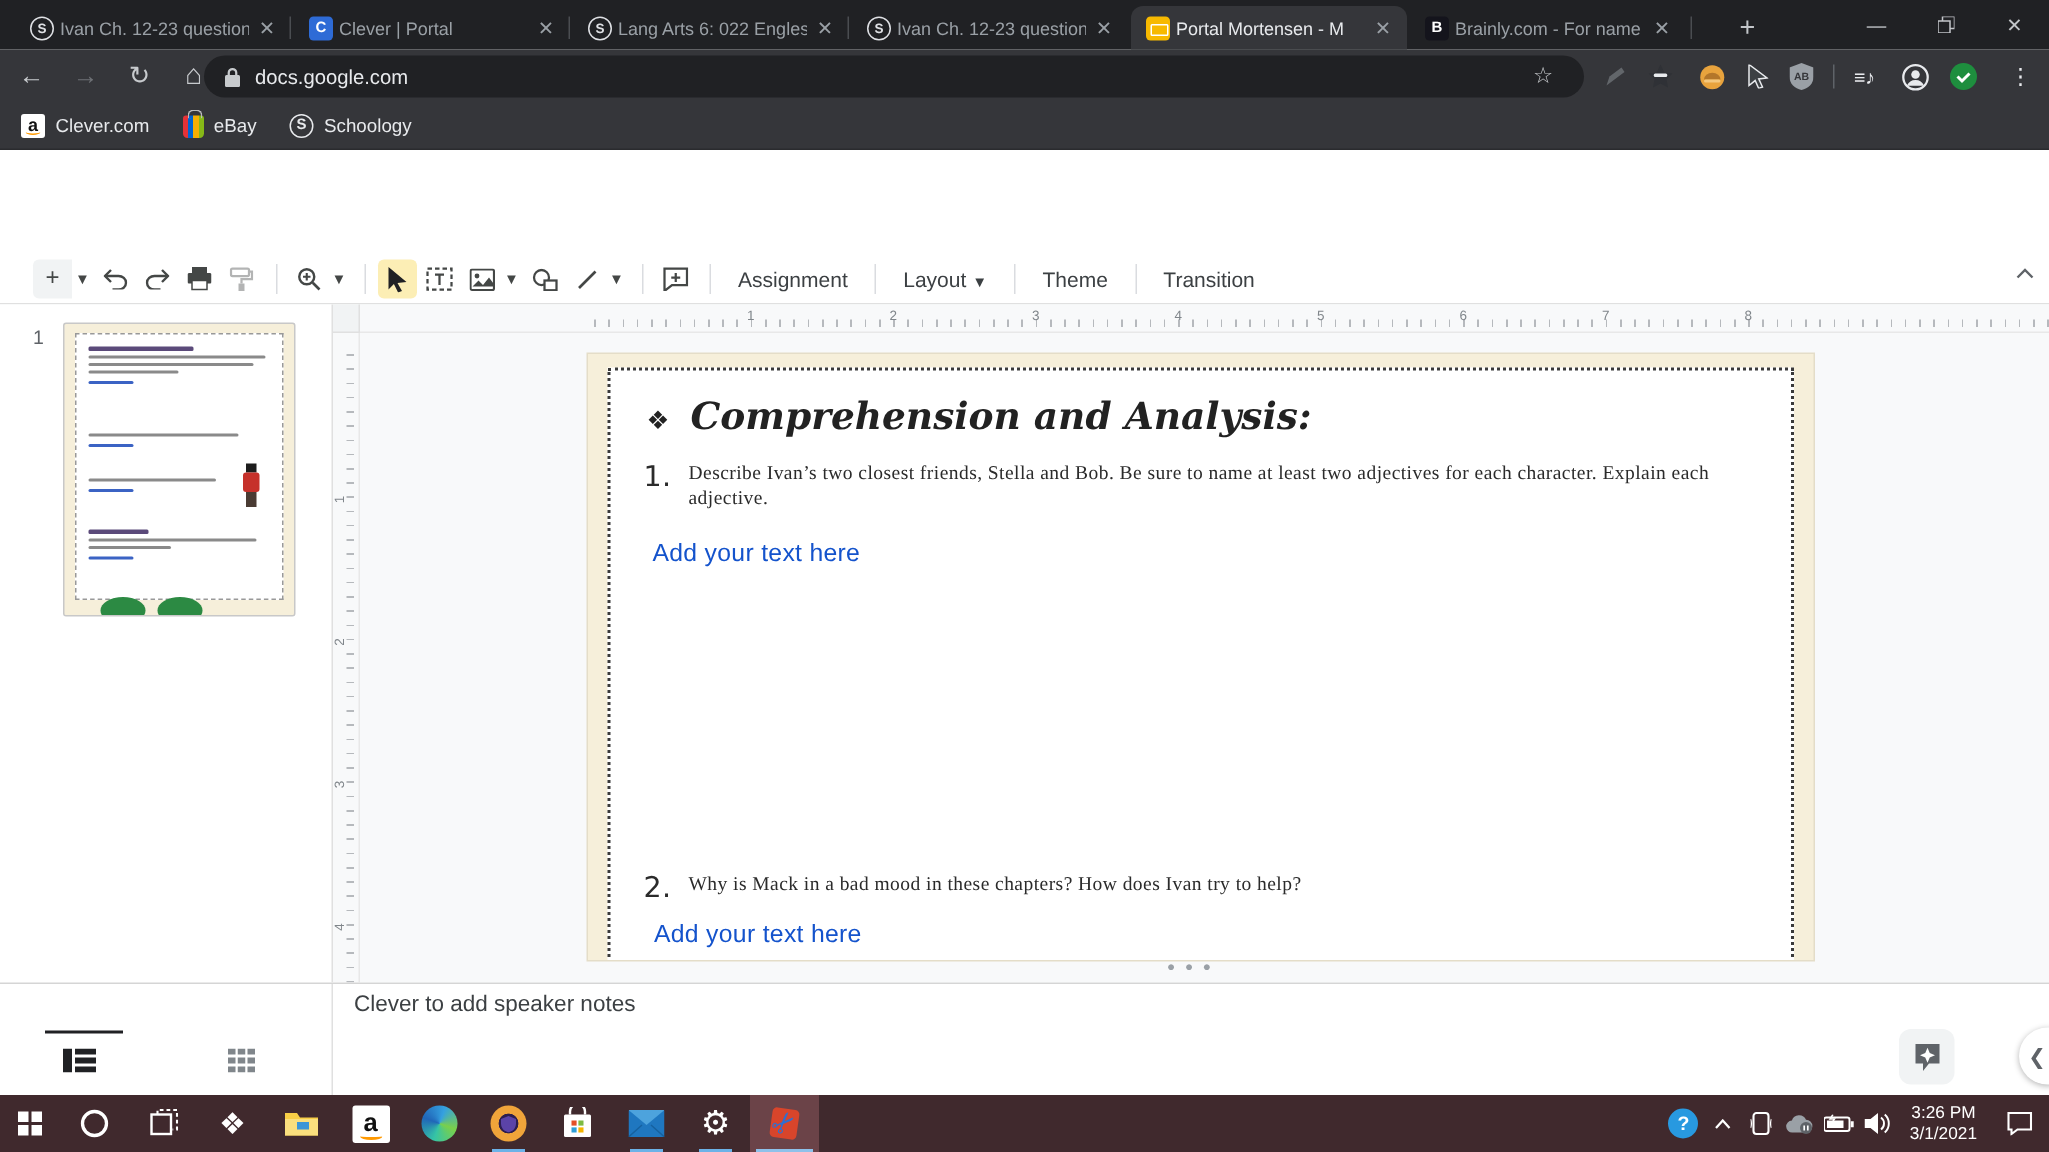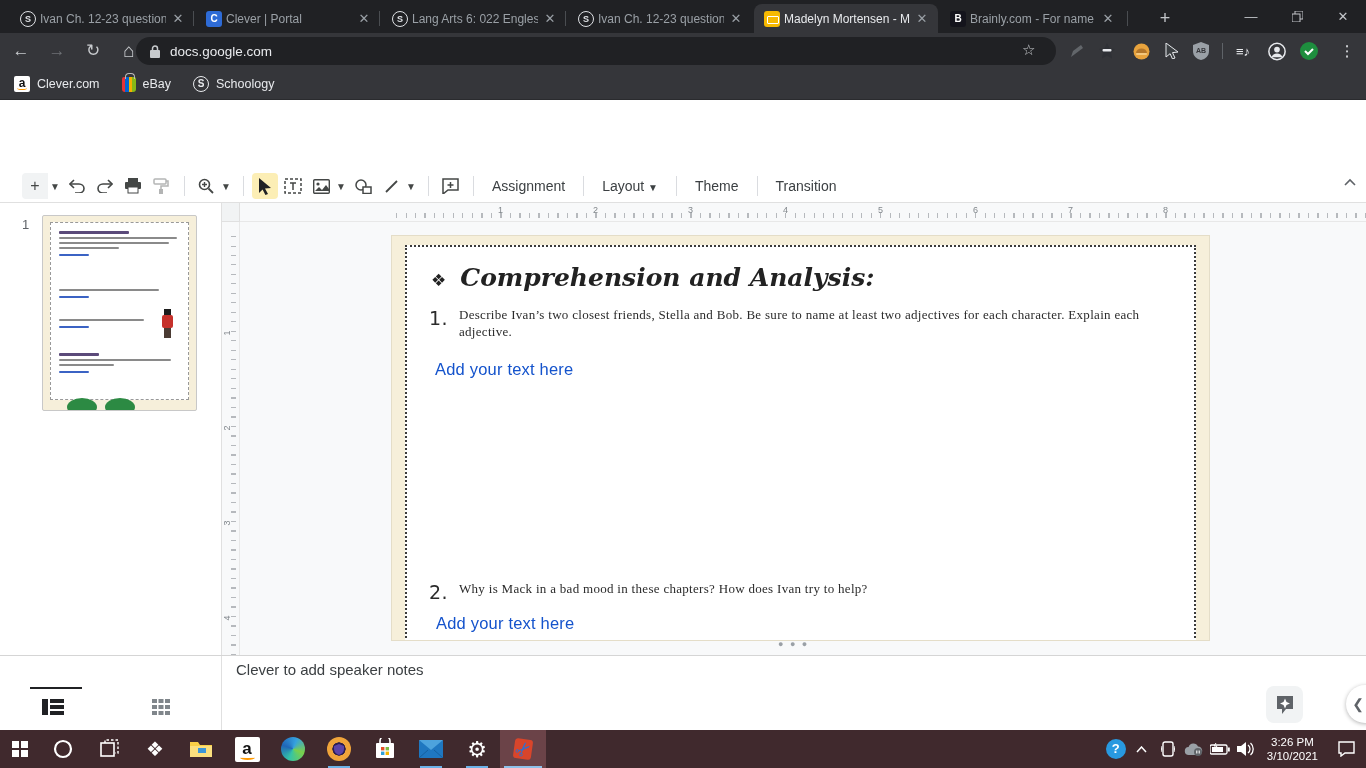--- a/index.html
+++ b/index.html
@@ -156,21 +156,21 @@
       <span class="t-title">Lang Arts 6: 022 Engles</span>
       <span class="t-close">✕</span>
     </div>
     <div class="tab" style="left:568px">
       <span class="fav fav-schoology">S</span>
       <span class="t-title">Ivan Ch. 12-23 question</span>
       <span class="t-close">✕</span>
     </div>
     <div class="tab active" style="left:754px">
       <span class="fav fav-slides"></span>
-      <span class="t-title">Madelyn Mortensen - M</span>
+      <span class="t-title">Portal Mortensen - M</span>
       <span class="t-close">✕</span>
     </div>
     <div class="tab" style="left:940px">
       <span class="fav fav-brainly">B</span>
       <span class="t-title">Brainly.com - For name</span>
       <span class="t-close">✕</span>
     </div>
     <div class="tabsep" style="left:193px"></div>
     <div class="tabsep" style="left:379px"></div>
     <div class="tabsep" style="left:565px"></div>
@@ -634,21 +634,21 @@
           </svg>
       </div>
       <div class="tray-ic">
         <svg width="18" height="14" viewBox="0 0 18 14">
             <path d="M0 4h4l5-4v14l-5-4H0z" fill="#fff"></path>
             <path d="M11 3a5 5 0 0 1 0 8M13.5 1a8 8 0 0 1 0 12" stroke="#fff" stroke-width="1.3" fill="none"></path>
           </svg>
       </div>
       <div id="clock">
         <div>3:26 PM</div>
-        <div>3/10/2021</div>
+        <div>3/1/2021</div>
       </div>
       <div id="action-center">
         <svg width="17" height="16" viewBox="0 0 17 16">
             <path d="M1 1h15v11H7l-4 3v-3H1z" fill="none" stroke="#fff" stroke-width="1.4"></path>
           </svg>
       </div>
     </div>
   </div>
 
 </div>

